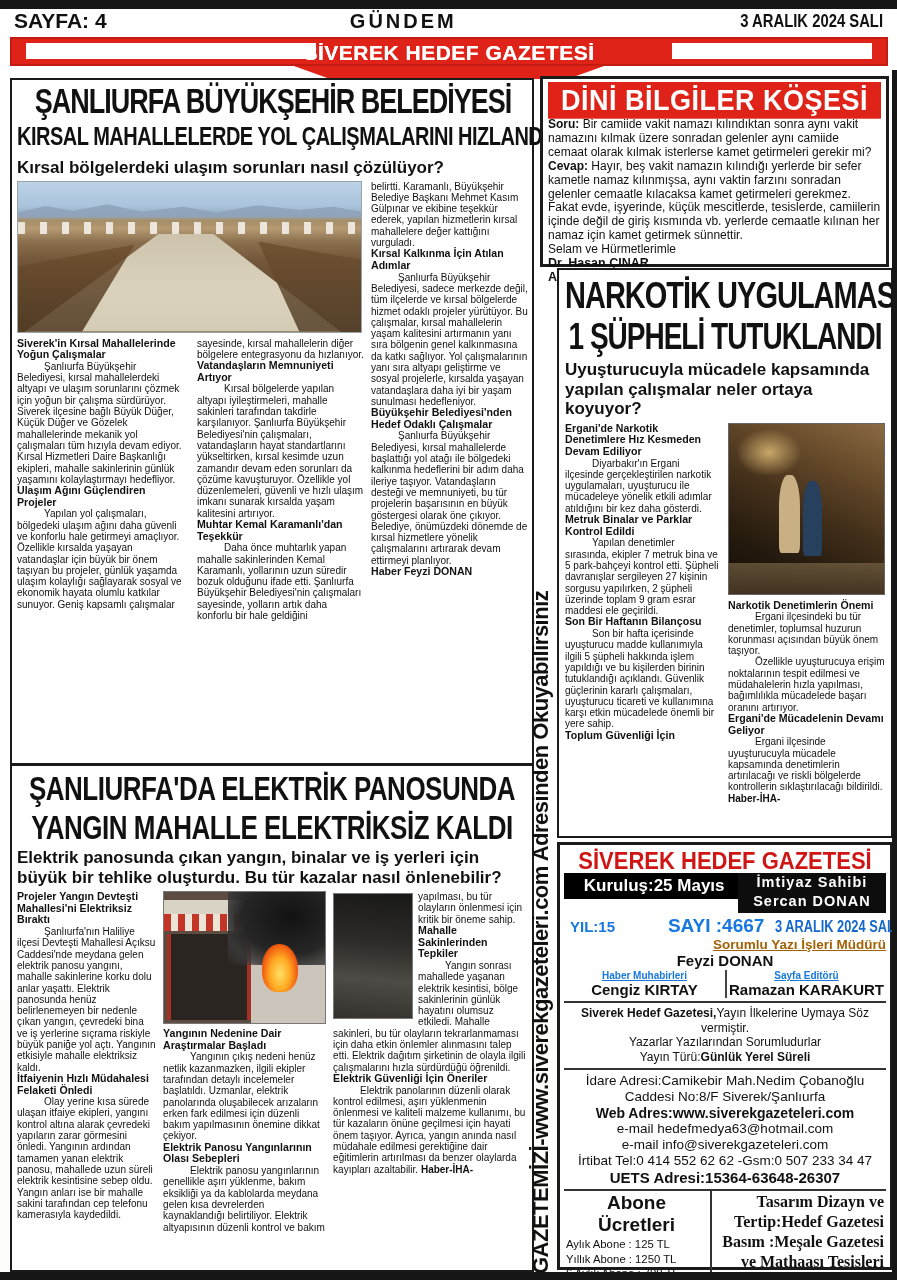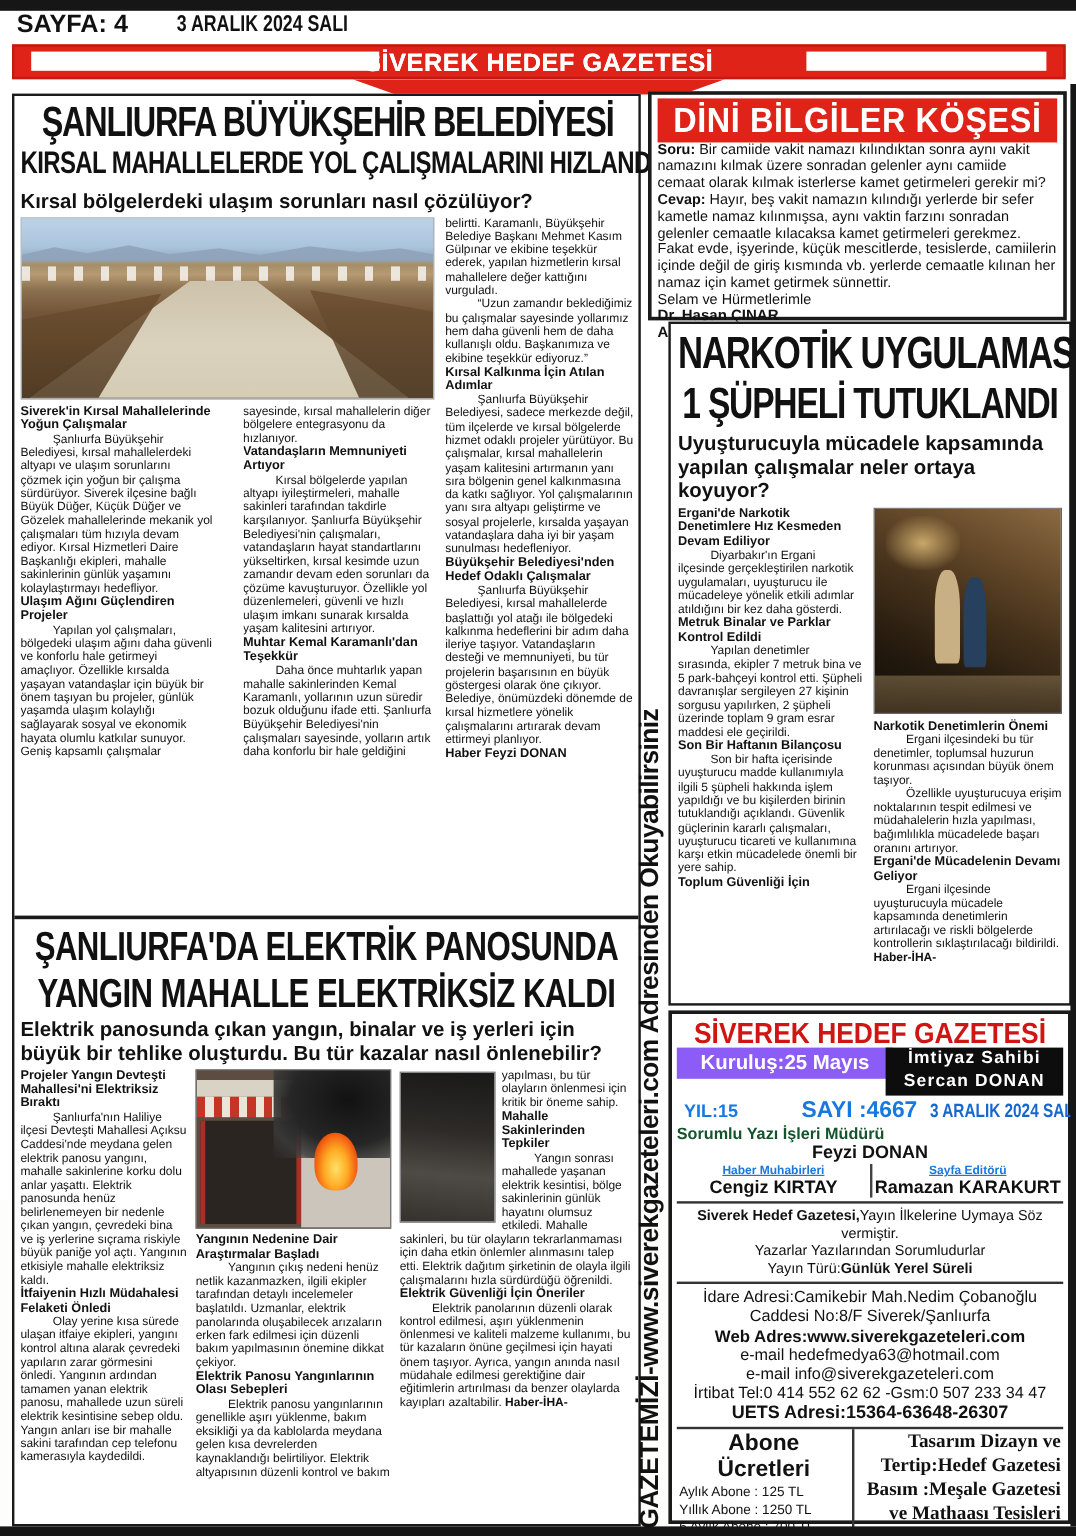--- a/index.html
+++ b/index.html
@@ -34,21 +34,21 @@
   #road-article .subhead { margin:2px 0 3px 0; font-size:17px; }
   .road-body { display:flex; gap:7px; height:560px; overflow:hidden; }
   .road-leftwrap { width:347px; }
   .photo-road { position:relative; width:345px; height:152px; overflow:hidden; border:1px solid #9aa4ad;
      background:linear-gradient(180deg,#bCd2e6 0%,#aac4dc 16%,#96afc6 21%,#a58e67 26%,#b59a72 31%,#8a6f4e 40%,#74573a 52%,#654b2f 72%,#5e452c 100%); }
   .mtn { position:absolute; left:0; top:13%; width:100%; height:11%; background:#8fa3ba; clip-path:polygon(0 70%,8% 30%,16% 60%,26% 20%,36% 65%,48% 35%,58% 70%,70% 25%,82% 55%,92% 35%,100% 65%,100% 100%,0 100%); opacity:.9; }
   .village { position:absolute; left:0; top:27%; width:100%; height:8%; background:repeating-linear-gradient(90deg, rgba(255,255,255,.95) 0 7px, rgba(255,255,255,0) 7px 22px); opacity:.8; }
   .road-surface { position:absolute; left:0; bottom:0; width:100%; height:65%; background:linear-gradient(180deg,#cdc3ac 0%,#dbd2bd 55%,#d5ccb6 100%); clip-path:polygon(41% 0,57% 0,94% 100%,2% 100%); }
   .bank-left { position:absolute; left:0; bottom:0; width:34%; height:58%; background:linear-gradient(180deg,#6e4f30,#4f3a22); clip-path:polygon(100% 0,0 25%,0 100%,55% 100%); opacity:.85; }
   .bank-right { position:absolute; right:0; bottom:0; width:30%; height:60%; background:linear-gradient(180deg,#6e4f30,#53402a); clip-path:polygon(0 0,100% 20%,100% 100%,40% 100%); opacity:.85; }
-  .road-cols { display:flex; gap:24px; margin-top:5px; }
+  .road-cols { display:flex; gap:13px; margin-top:5px; }
   .road-cols .col { width:170px; height:398px; overflow:hidden; }
   .road-col3 { width:158px; height:560px; overflow:hidden; }
 
   .para { font-size:10px; line-height:1.13; margin-bottom:0; }
   .pindent { text-indent:27px; }
   .phead { font-size:10.6px; font-weight:800; line-height:1.1; }
 
   
   #fire-article { position:absolute; left:0; top:683px; width:520px; height:507px; border-top:3px solid #1a1a1a; padding:3px 5px 0 5px; }
   #fire-article .hl1, #fire-article .hl2 { font-size:26px; height:39px; letter-spacing:-0.5px; }
@@ -88,27 +88,27 @@
     background:linear-gradient(205deg,#8a6a42 0%,#6b4e2d 22%,#45311b 48%,#241a0e 75%,#120d06 100%); }
   .nk-light { position:absolute; left:6%; top:4%; width:40%; height:26%; background:radial-gradient(ellipse,#c9a869 0%, rgba(160,120,60,0) 75%); }
   .nk-fig1 { position:absolute; left:32%; top:30%; width:14%; height:46%; background:#c9b084; border-radius:40% 40% 10% 10%; }
   .nk-fig2 { position:absolute; left:48%; top:34%; width:12%; height:44%; background:#27405e; border-radius:40% 40% 10% 10%; }
   .nk-floor { position:absolute; left:0; bottom:0; width:100%; height:18%; background:linear-gradient(180deg, rgba(120,100,70,.7), rgba(70,55,35,.9)); }
 
   
   #masthead-box { left:557px; top:842px; width:336px; height:428px; border:3px solid #1a1a1a; background:#fff; padding:2px 4px; font-size:12px; }
   .mh-title { text-align:center; color:#d01515; font-weight:800; font-size:22px; letter-spacing:0; transform:scaleY(1.1); transform-origin:top; height:25px; }
   .mh-blackbar { position:relative; height:40px; margin:1px 0 2px 0; }
-  .mh-bb-left { position:absolute; left:0; top:0; width:56%; height:26px; background:#8b5cf6; color:#fff; font-weight:800; font-size:17px; text-align:center; line-height:26px; }
+  .mh-bb-left { position:absolute; left:0; top:0; width:56%; height:26px; background:#000000; color:#fff; font-weight:800; font-size:17px; text-align:center; line-height:26px; }
   .mh-bb-right { position:absolute; right:0; top:0; width:46%; height:40px; background:#0d0d0d; color:#fff; font-weight:800; font-size:14.5px; text-align:center; line-height:19px; letter-spacing:1px; }
   .mh-row3 { display:flex; align-items:baseline; padding:0 6px; margin-top:2px; }
   .mh-year { color:#1778e0; font-weight:800; font-size:15px; width:30%; }
   .mh-issue { color:#1778e0; font-weight:800; font-size:19px; width:40%; text-align:center; }
   .mh-date { color:#1668cf; font-weight:800; font-size:16px; width:34%; transform:scaleX(.8); transform-origin:left; white-space:nowrap; }
-  .mh-editor-label { text-align:left; color:#14532d; font-weight:800; font-size:13.5px; }
+  .mh-editor-label { text-align:right; color:#a16207; font-weight:800; font-size:13.5px; text-decoration:underline; }
   .mh-editor-name { text-align:center; font-weight:800; font-size:15px; }
   .mh-staffrow { display:flex; margin-top:1px; }
   .mh-staff { width:50%; text-align:center; }
   .mh-staff + .mh-staff { border-left:2px solid #444; }
   .mh-staff-label { color:#1778e0; font-weight:800; font-size:10px; text-decoration:underline; }
   .mh-staff-name { font-weight:800; font-size:15px; }
   .mh-rule { border-top:2px solid #333; margin:3px 0; }
   .mh-center { text-align:center; font-size:12px; line-height:1.22; }
   .mh-center b { font-size:12px;text-align:center; }
   .mh-addr { text-align:center; font-size:13.5px; line-height:1.2; }
@@ -127,20 +127,21 @@
 </style>
 </head>
 <body>
 
 <div id="canvas">
 
   <div class="abs top-strip"></div>
 
   <div class="abs header-row">
     <div class="page-label">SAYFA: 4</div>
+    <div class="section-title">GÜNDEM</div>
     <div class="date-label">3 ARALIK 2024 SALI</div>
   </div>
 
   <div class="abs banner">
     <div class="banner-bar"></div>
     <div class="banner-white-left"></div>
     <div class="banner-white-right"></div>
     <div class="banner-title">SİVEREK HEDEF GAZETESİ</div>
     <div class="banner-tab"></div>
   </div>
@@ -171,21 +172,20 @@
                 <div class="para">sayesinde, kırsal mahallelerin diğer bölgelere entegrasyonu da hızlanıyor.</div>
                 <div class="phead">Vatandaşların Memnuniyeti Artıyor</div>
                 <div class="para pindent">Kırsal bölgelerde yapılan altyapı iyileştirmeleri, mahalle sakinleri tarafından takdirle karşılanıyor. Şanlıurfa Büyükşehir Belediyesi'nin çalışmaları, vatandaşların hayat standartlarını yükseltirken, kırsal kesimde uzun zamandır devam eden sorunları da çözüme kavuşturuyor. Özellikle yol düzenlemeleri, güvenli ve hızlı ulaşım imkanı sunarak kırsalda yaşam kalitesini artırıyor.</div>
                 <div class="phead">Muhtar Kemal Karamanlı'dan Teşekkür</div>
                 <div class="para pindent">Daha önce muhtarlık yapan mahalle sakinlerinden Kemal Karamanlı, yollarının uzun süredir bozuk olduğunu ifade etti. Şanlıurfa Büyükşehir Belediyesi'nin çalışmaları sayesinde, yolların artık daha konforlu bir hale geldiğini</div>
               </div>
           </div>
         </div>
         <div class="road-col3">
             <div class="para">belirtti. Karamanlı, Büyükşehir Belediye Başkanı Mehmet Kasım Gülpınar ve ekibine teşekkür ederek, yapılan hizmetlerin kırsal mahallelere değer kattığını vurguladı.</div>
-            <div class="para pindent">“Uzun zamandır beklediğimiz bu çalışmalar sayesinde yollarımız hem daha güvenli hem de daha kullanışlı oldu. Başkanımıza ve ekibine teşekkür ediyoruz.”</div>
             <div class="phead">Kırsal Kalkınma İçin Atılan Adımlar</div>
             <div class="para pindent">Şanlıurfa Büyükşehir Belediyesi, sadece merkezde değil, tüm ilçelerde ve kırsal bölgelerde hizmet odaklı projeler yürütüyor. Bu çalışmalar, kırsal mahallelerin yaşam kalitesini artırmanın yanı sıra bölgenin genel kalkınmasına da katkı sağlıyor. Yol çalışmalarının yanı sıra altyapı geliştirme ve sosyal projelerle, kırsalda yaşayan vatandaşlara daha iyi bir yaşam sunulması hedefleniyor.</div>
             <div class="phead">Büyükşehir Belediyesi'nden Hedef Odaklı Çalışmalar</div>
             <div class="para pindent">Şanlıurfa Büyükşehir Belediyesi, kırsal mahallelerde başlattığı yol atağı ile bölgedeki kalkınma hedeflerini bir adım daha ileriye taşıyor. Vatandaşların desteği ve memnuniyeti, bu tür projelerin başarısının en büyük göstergesi olarak öne çıkıyor. Belediye, önümüzdeki dönemde de kırsal hizmetlere yönelik çalışmalarını artırarak devam ettirmeyi planlıyor.</div>
             <div class="phead">Haber  Feyzi DONAN</div>
           </div>
       </div>
     </div>
 
     <div id="fire-article">

